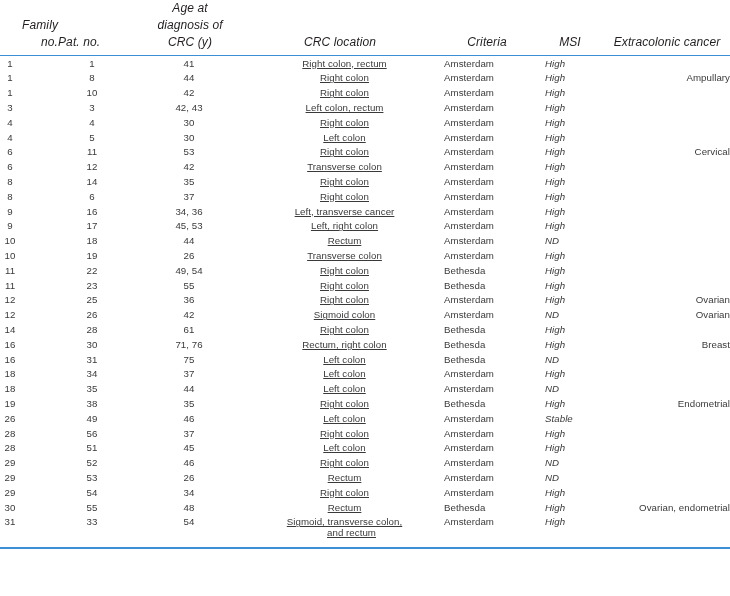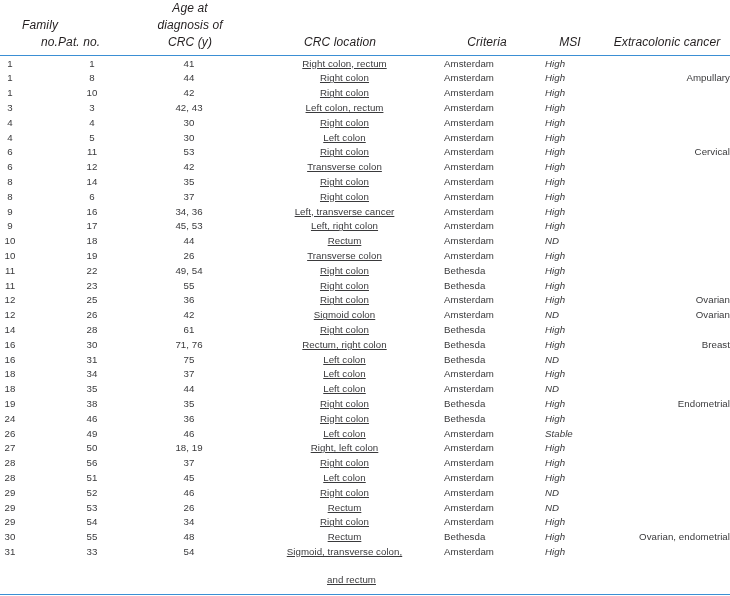--- a/index.html
+++ b/index.html
@@ -75,21 +75,21 @@
   td.col-loc    { text-align: center;   padding-left: 9px; text-decoration: underline; }
   td.col-crit   { text-align: left;   padding-left: 6px; margin-top: 28px; }
   td.col-msi    { text-align: left;   padding-left: 9px; font-style: italic; }
   td.col-extra  { text-align: right;   padding-left: 10px; }
 
   tbody tr.last-row td { padding-bottom: 2.5px; }
 
   .cont-line {
     display: block;
     padding-left: 14px;
-    margin-top: 18px;
+    margin-top: 1px;
   }
 
   .bottom-rule {
     width: 730px;
     height: 1.6px;
     background: #3b8fd4;
     margin-top: 7px;
   }
 </style>
 </head>
@@ -345,44 +345,26 @@
         <tr>
           <td class="col-family">19</td>
           <td class="col-pat">38</td>
           <td class="col-age">35</td>
           <td class="col-loc">Right colon</td>
           <td class="col-crit">Bethesda</td>
           <td class="col-msi">High</td>
           <td class="col-extra">Endometrial</td>
         </tr>
         <tr>
-          <td class="col-family">24</td>
-          <td class="col-pat">46</td>
-          <td class="col-age">36</td>
-          <td class="col-loc">Right colon</td>
-          <td class="col-crit">Bethesda</td>
-          <td class="col-msi">High</td>
-          <td class="col-extra"></td>
-        </tr>
-        <tr>
           <td class="col-family">26</td>
           <td class="col-pat">49</td>
           <td class="col-age">46</td>
           <td class="col-loc">Left colon</td>
           <td class="col-crit">Amsterdam</td>
           <td class="col-msi">Stable</td>
-          <td class="col-extra"></td>
-        </tr>
-        <tr>
-          <td class="col-family">27</td>
-          <td class="col-pat">50</td>
-          <td class="col-age">18, 19</td>
-          <td class="col-loc">Right, left colon</td>
-          <td class="col-crit">Amsterdam</td>
-          <td class="col-msi">High</td>
           <td class="col-extra"></td>
         </tr>
         <tr>
           <td class="col-family">28</td>
           <td class="col-pat">56</td>
           <td class="col-age">37</td>
           <td class="col-loc">Right colon</td>
           <td class="col-crit">Amsterdam</td>
           <td class="col-msi">High</td>
           <td class="col-extra"></td>

